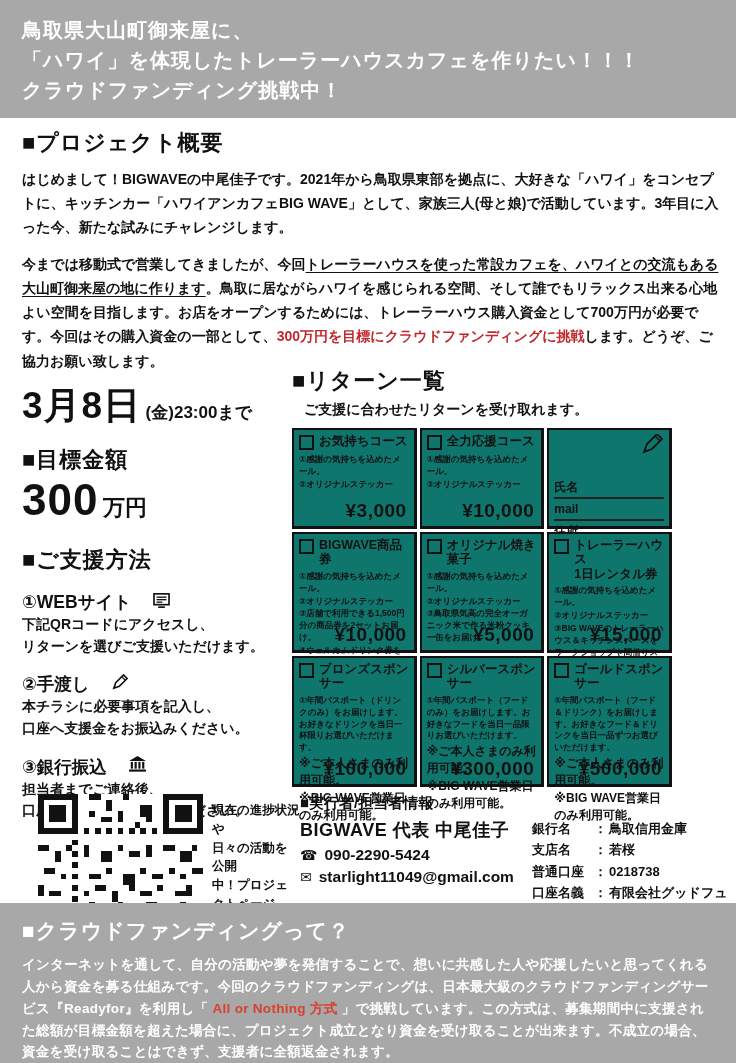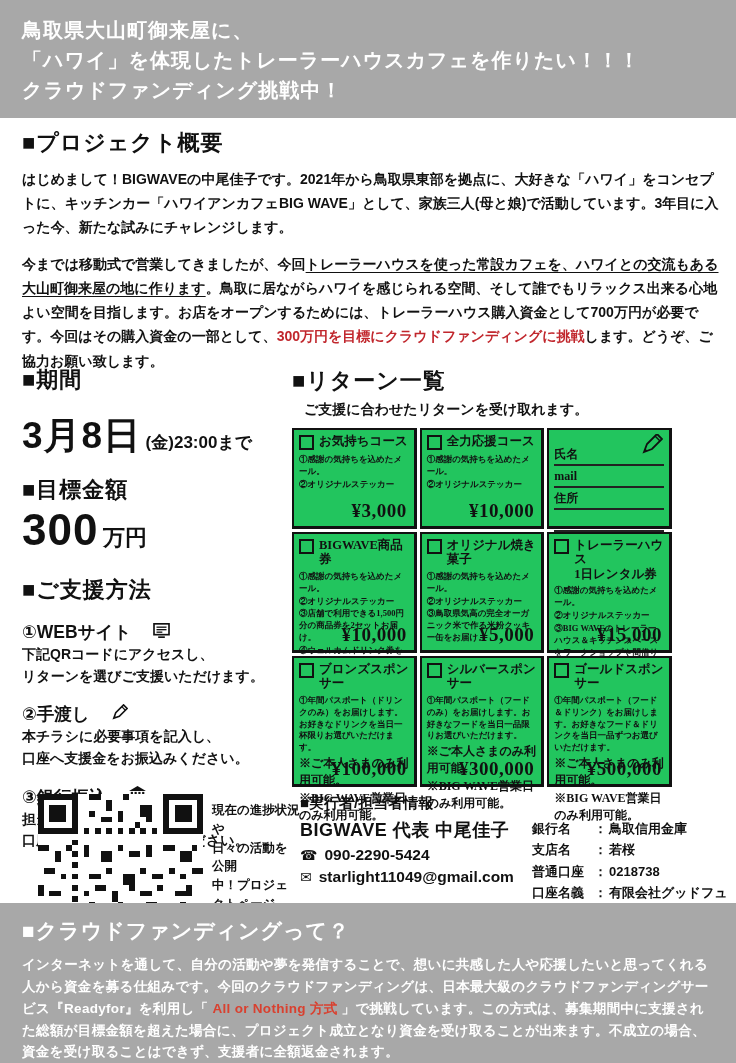--- a/index.html
+++ b/index.html
@@ -29,29 +29,29 @@
   .method{margin-top:15px;}
   .method-title{font-size:17.5px;display:flex;align-items:center;gap:22px;}
   .method-line{font-size:14px;line-height:1.55;}
   .icon-svg{flex:0 0 auto;}
   
   .right-col{position:absolute;top:366px;left:292px;width:380px;}
   .returns-sub{font-size:14px;margin:5px 12px 9px;}
   .grid{display:grid;grid-template-columns:repeat(3,1fr);grid-template-rows:101px 121px 131px;gap:3px;}
   .card{
     position:relative;border:2px solid #111;border-right-width:3px;border-bottom-width:3px;
-    padding:4px 5px;box-sizing:border-box;background:#22c55e;font-family:Liberation Serif, serif;
+    padding:4px 5px;box-sizing:border-box;background:#0f766e;
   }
   .card-title{font-size:12.5px;line-height:1.15;display:flex;gap:5px;align-items:flex-start;white-space:pre-line;}
   .checkbox{width:11px;height:11px;border:2px solid #111;flex:0 0 auto;margin-top:1px;}
   .card-details{margin-top:4px;font-size:8.5px;line-height:1.4;font-weight:bold;}
   .card-details div{margin-bottom:1px;}
   .fine{font-size:12px;}
   .card-price{position:absolute;right:7px;bottom:4px;font-size:19px;letter-spacing:.5px;}
-  .form-rows{margin-top:10px;}
+  .form-rows{margin-top:43px;}
   .form-row{border-bottom:2px solid #222;font-size:12px;height:20px;line-height:20px;}
   .pencil{position:absolute;top:4px;right:6px;}
   
   .info-row{position:absolute;top:794px;left:38px;width:702px;display:flex;}
   .qr-block{display:flex;gap:9px;width:262px;flex:0 0 auto;}
   .qr-caption{font-size:12.5px;line-height:1.5;padding-top:7px;}
   .organizer{width:232px;flex:0 0 auto;}
   .organizer-heading{font-size:15px;}
   .organizer-name{font-size:18px;margin-top:5px;letter-spacing:.5px;}
   .contact-line{font-size:15.5px;margin-top:4px;display:flex;align-items:center;gap:7px;}
@@ -80,21 +80,20 @@
     <div>クラウドファンディング挑戦中！</div>
   </div>
 
   <div class="overview">
     <div class="sec-heading">■プロジェクト概要</div>
     <p>はじめまして！BIGWAVEの中尾佳子です。2021年から鳥取県東部を拠点に、大好きな「ハワイ」をコンセプトに、キッチンカー「ハワイアンカフェBIG WAVE」として、家族三人(母と娘)で活動しています。3年目に入った今、新たな試みにチャレンジします。</p>
     <p><span>今までは移動式で営業してきましたが、今回</span><span class="u">トレーラーハウスを使った常設カフェを、ハワイとの交流もある大山町御来屋の地に作ります</span><span>。鳥取に居ながらハワイを感じられる空間、そして誰でもリラックス出来る心地よい空間を目指します。お店をオープンするためには、トレーラーハウス購入資金として700万円が必要です。今回はその購入資金の一部として、</span><span class="red">300万円を目標にクラウドファンディングに挑戦</span><span>します。どうぞ、ご協力お願い致します。</span></p>
   </div>
 
   <div class="left-col">
-    <div class="sec-heading">■期間</div>
     <div class="mt6">
       <span class="period-date">3月8日</span>
       <span class="period-suffix">(金)23:00まで</span>
     </div>
     <div class="sec-heading mt14">■目標金額</div>
     <div>
       <span class="goal-amount">300</span>
       <span class="goal-unit">万円</span>
     </div>
     <div class="sec-heading mt20">■ご支援方法</div>

